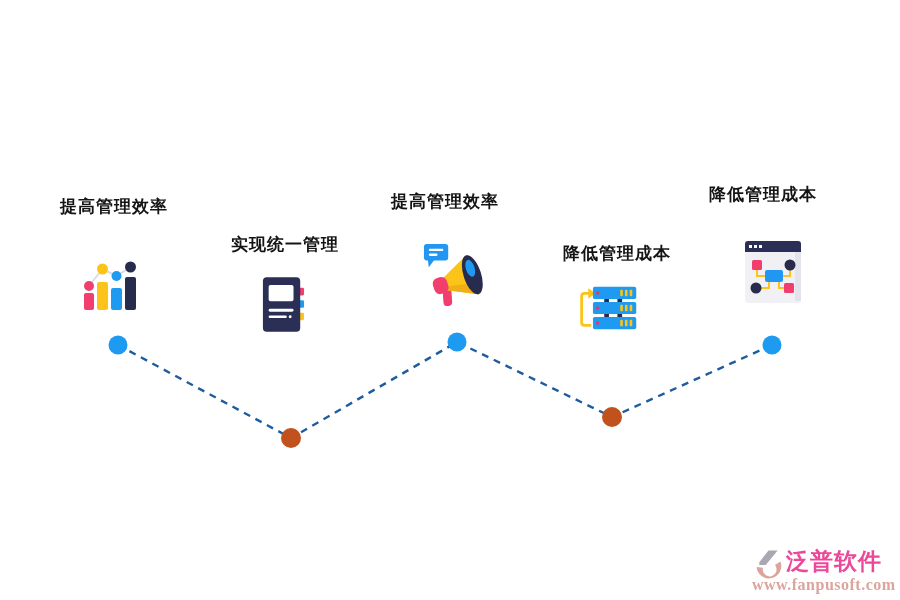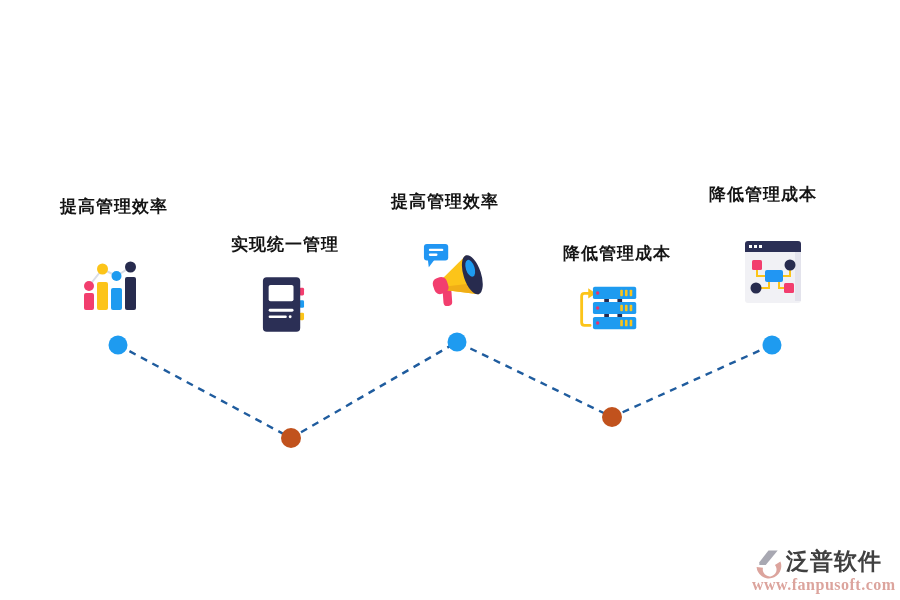--- a/index.html
+++ b/index.html
@@ -13,21 +13,21 @@
   .item-label{
     position:absolute;font-weight:bold;font-size:17px;color:#141414;
     letter-spacing:1px;white-space:nowrap;
   }
   .icon{position:absolute;}
   .footer{
     position:absolute;right:8px;bottom:8px;width:140px;height:44px;
   }
   .brand-row{position:absolute;left:34px;top:-2px;}
   .brand-name{
-    font-size:23px;font-weight:bold;color:#404040;letter-spacing:1px;
+    font-size:23px;font-weight:bold;color:#ec4899;letter-spacing:1px;
     white-space:nowrap;
   }
   .brand-url{
     position:absolute;left:0;top:28px;width:140px;text-align:right;
     font-size:16px;font-weight:bold;color:#dca49d;letter-spacing:0.5px;
     font-family:"Liberation Serif","DejaVu Serif",serif;
     white-space:nowrap;
   }
   .logo-icon{position:absolute;left:0;top:0;}
 </style>

